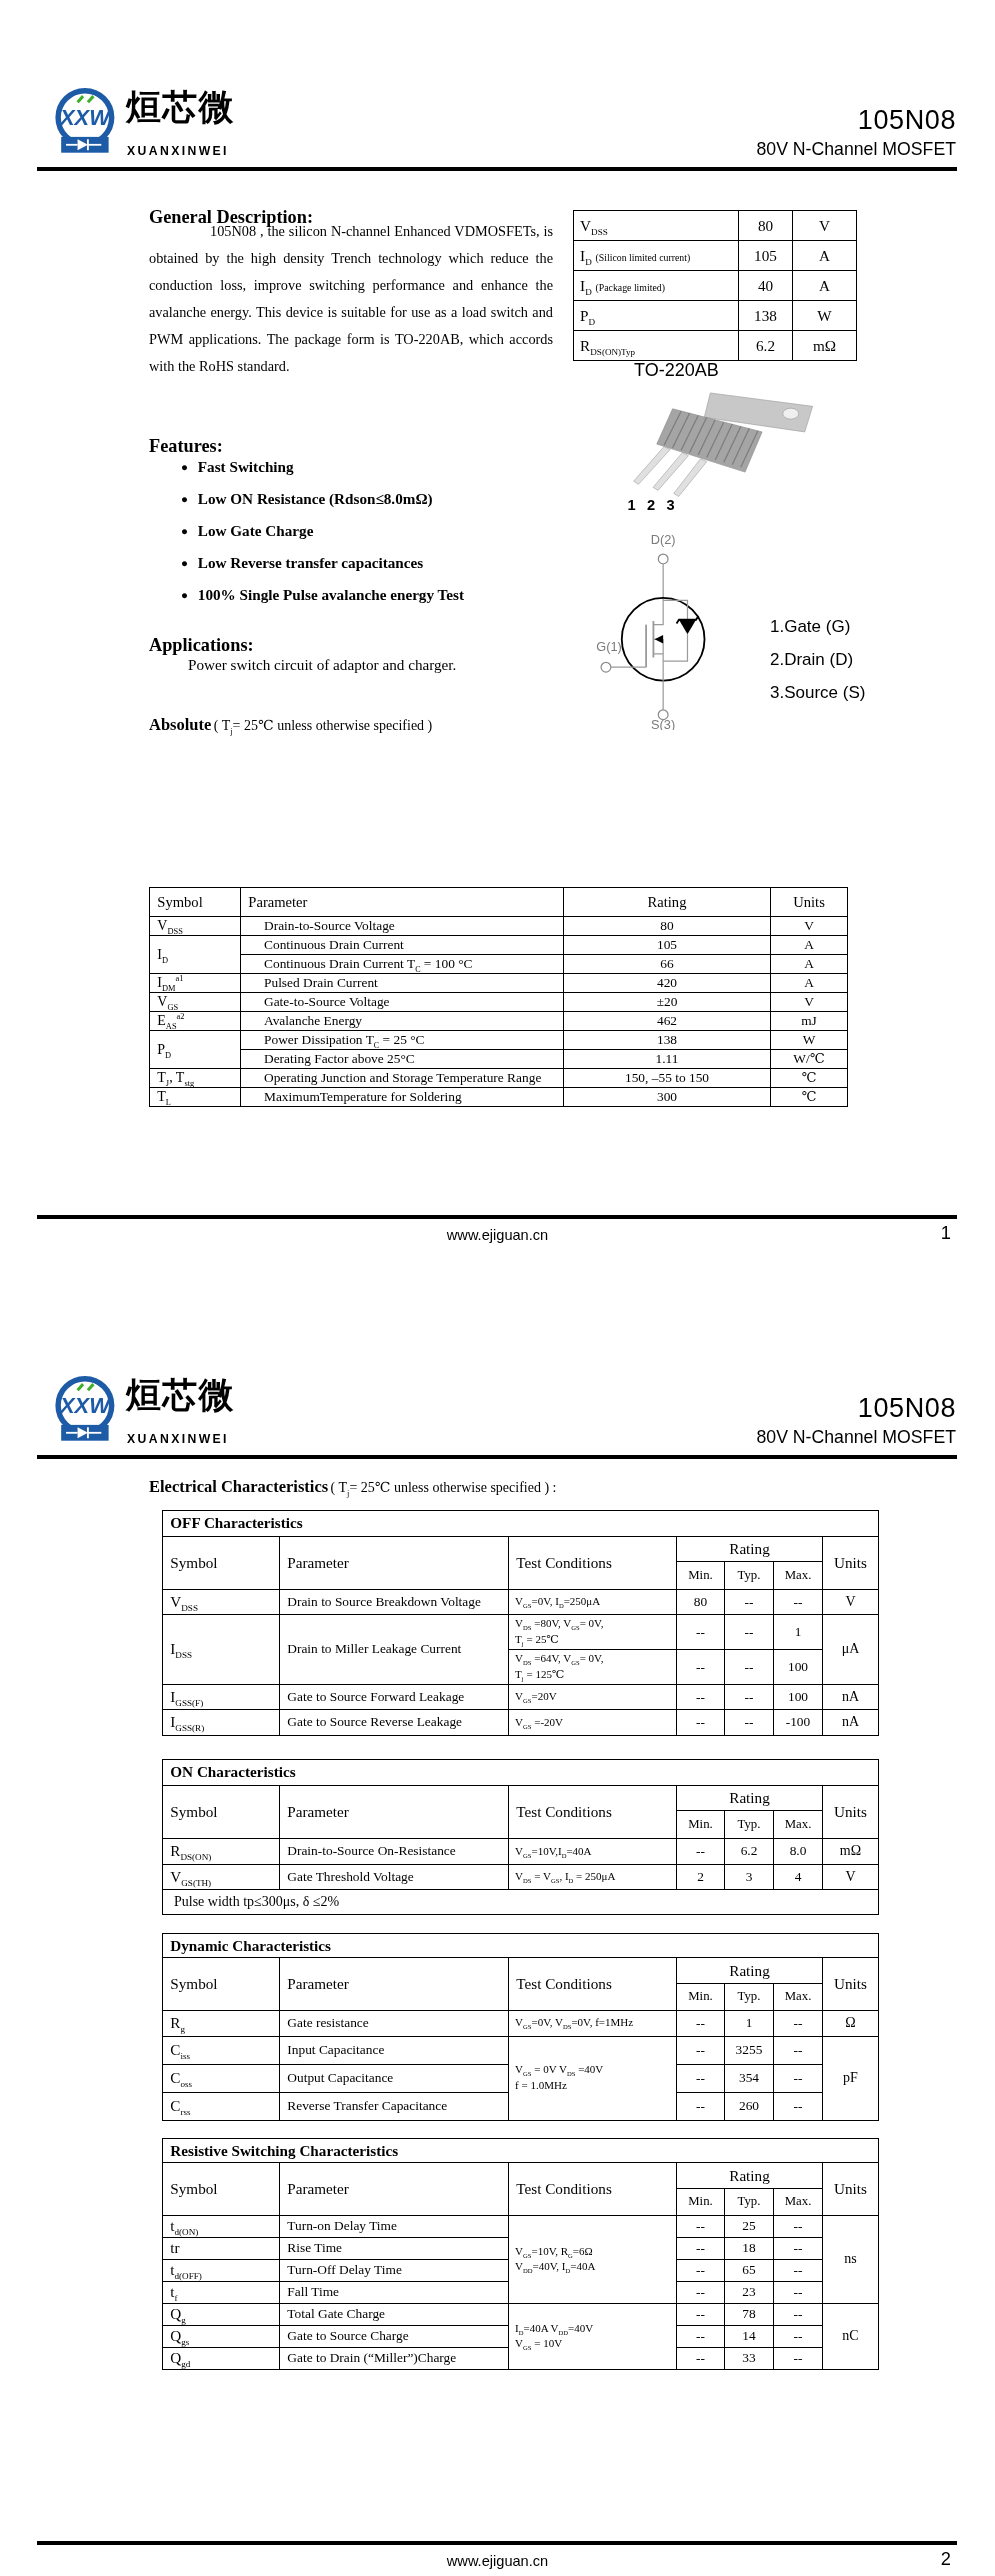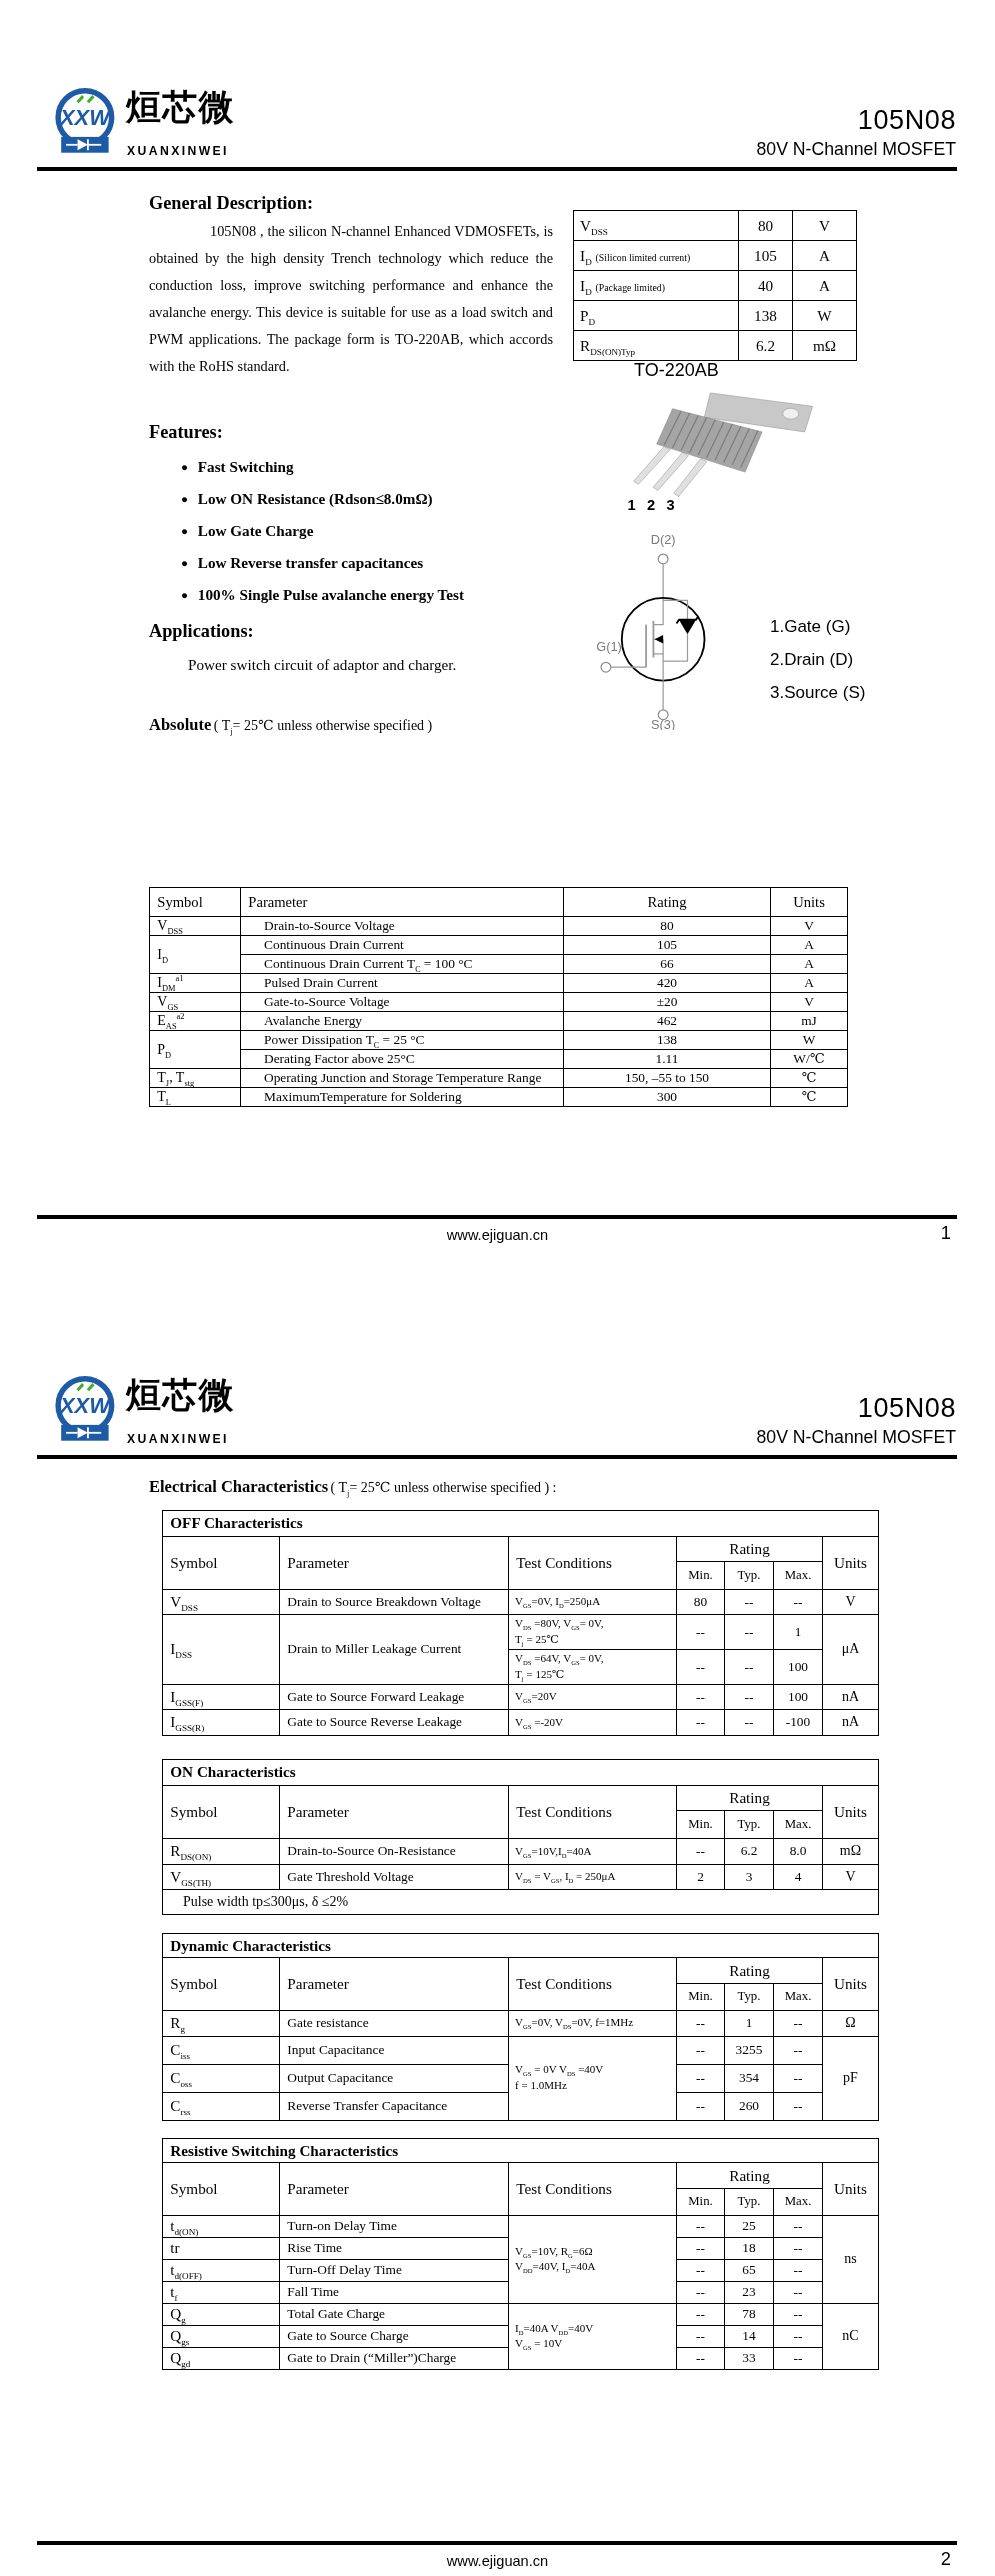--- a/index.html
+++ b/index.html
@@ -6,21 +6,21 @@
   body{width:995px;font-family:"Liberation Serif","DejaVu Serif",serif;color:#000;}
   .page{position:relative;width:995px;height:1288px;background:#fff;overflow:hidden;}
   .abs{position:absolute;}
   .hrule{position:absolute;background:#000;}
   sub{font-size:60%;line-height:0;}
   sup{font-size:60%;line-height:0;vertical-align:super;}
   .logo-cn{font-family:"Liberation Sans","DejaVu Sans",sans-serif;font-weight:bold;font-size:35px;line-height:1;letter-spacing:1.2px;}
   .logo-en{font-family:"Liberation Sans","DejaVu Sans",sans-serif;font-size:12.2px;letter-spacing:2.4px;font-weight:600;}
   .pn{font-family:"Liberation Sans","DejaVu Sans",sans-serif;font-size:27px;letter-spacing:0.6px;text-align:right;}
   .pn-sub{font-family:"Liberation Sans","DejaVu Sans",sans-serif;font-size:17.7px;text-align:right;}
-  .h1{font-weight:bold;font-size:18.3px;}
+  .h1{font-weight:bold;font-size:18.3px;margin-top:14px;}
   .gd-body{font-size:14.3px;line-height:27px;text-align:justify;text-indent:61px;}
   .feat li{list-style:none;white-space:nowrap;height:32px;display:flex;align-items:center;font-weight:bold;font-size:15.2px;}
   .feat{margin:0;padding:0;}
   .bullet{font-size:11.6px;margin-right:9.8px;}
   .apps-body{font-size:15.2px;}
   .sec-h .b{font-weight:bold;font-size:16.5px;}
   .sec-h .r{font-size:14px;}
   
   .t0{position:absolute;border-collapse:collapse;table-layout:fixed;border:1.2px solid #000;}
   .t0 td{border:1.2px solid #000;height:27px;overflow:hidden;}
@@ -40,21 +40,21 @@
   .t2 td{border:1.2px solid #000;overflow:hidden;}
   .t2 .ttl{font-weight:bold;font-size:15.2px;text-align:left;padding-left:7.3px;}
   .t2 .hd{font-size:15.2px;text-align:left;padding-left:7.3px;}
   .t2 .hdc{font-size:15.2px;text-align:center;}
   .t2 .hds{font-size:12.8px;text-align:center;}
   .t2 .sym{font-size:15.2px;text-align:left;padding-left:7.3px;}
   .t2 .par{font-size:13.4px;text-align:left;padding-left:7.3px;}
   .t2 .cond{font-size:11px;text-align:left;padding-left:6.1px;line-height:1.45;}
   .t2 .val{font-size:13.4px;text-align:center;}
   .t2 .unit{font-size:14px;text-align:center;}
-  .note-row{font-size:14px;text-align:left;padding-left:20px;}
+  .note-row{font-size:14px;text-align:left;padding-left:11px;}
   .legend{font-family:"Liberation Sans","DejaVu Sans",sans-serif;font-size:17px;line-height:33px;}
   .to220{font-family:Liberation Sans, sans-serif;font-size:18px;text-align:left;}
   .foot-site{font-family:"Liberation Sans","DejaVu Sans",sans-serif;font-size:14.6px;text-align:center;width:995px;}
   .foot-num{font-family:"Liberation Sans","DejaVu Sans",sans-serif;font-size:18.3px;}
 </style>
 </head>
 <body>
 
 <div class="page">
 

